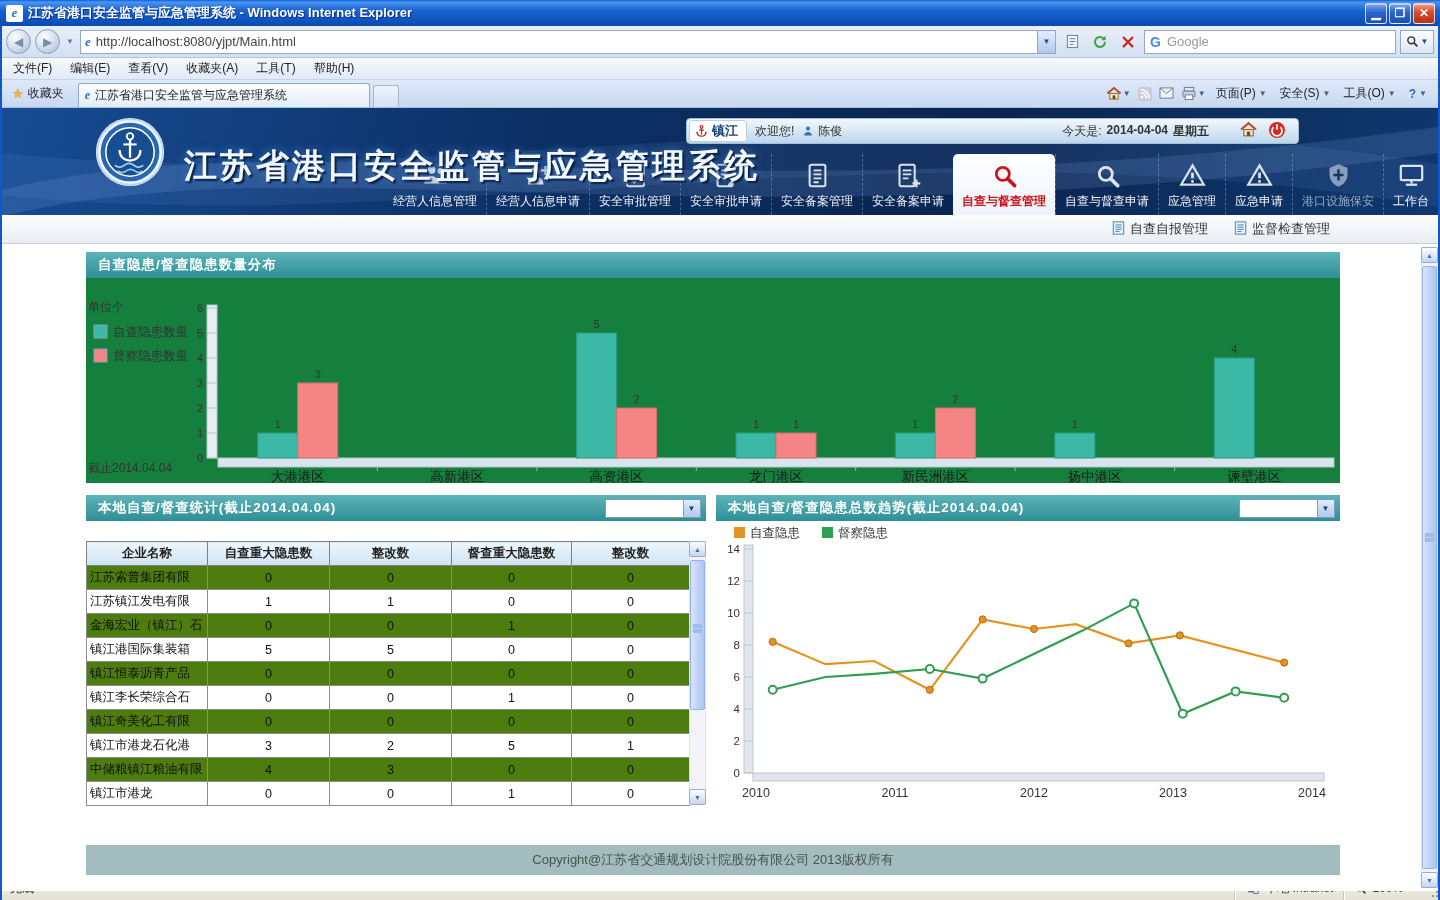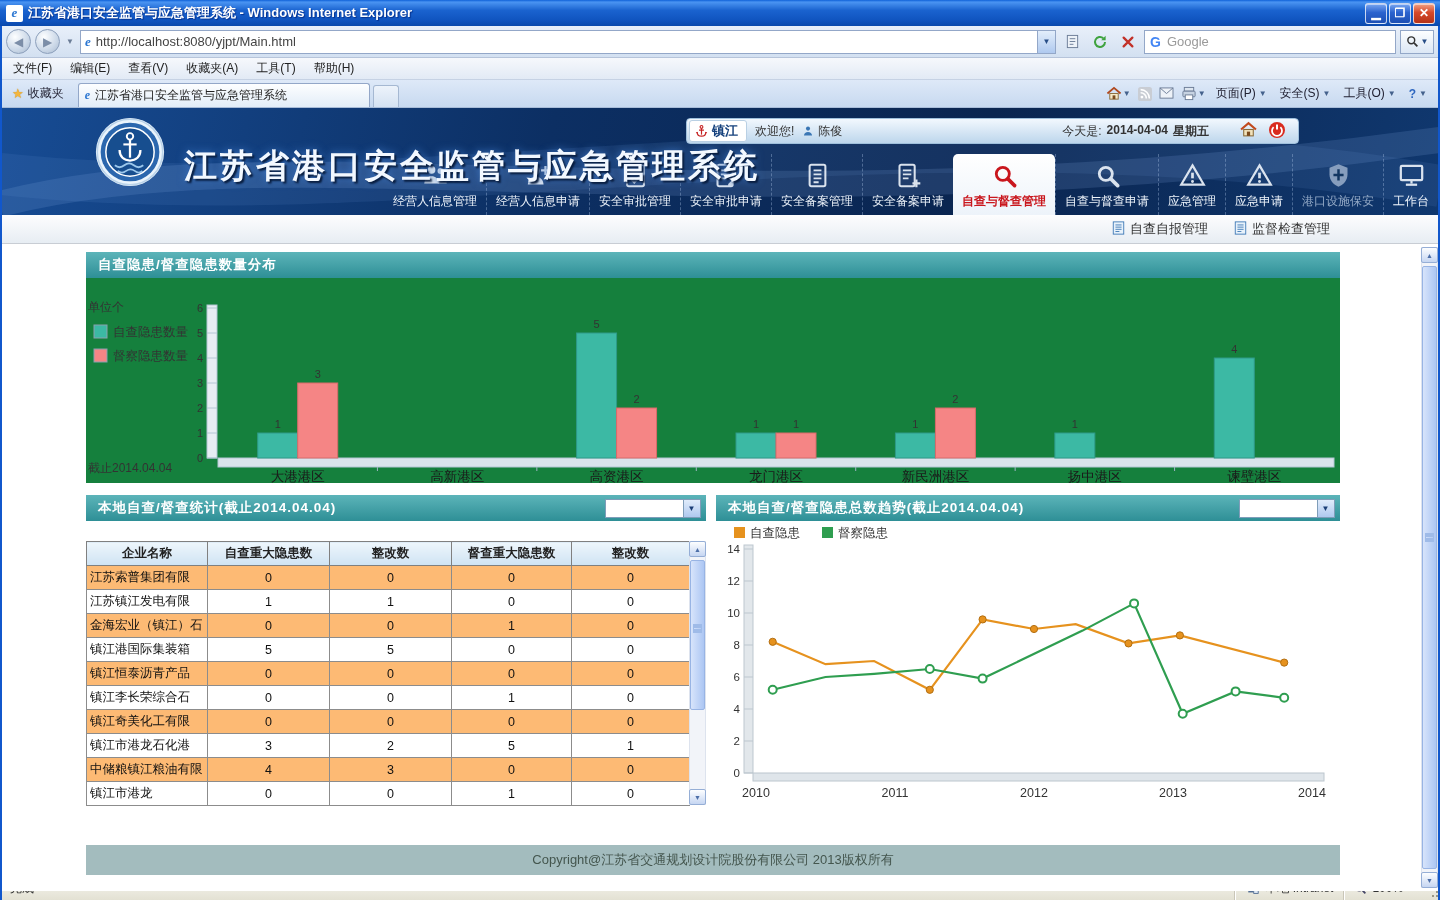--- a/index.html
+++ b/index.html
@@ -108,21 +108,21 @@
   .row2 { display:flex; gap:10px; margin-top:12px; align-items:flex-start; }
   .tablepanel { width:620px; }
   .linepanel { width:624px; }
   .table-wrap { position:relative; height:268px; margin-top:20px; padding-right:17px; }
   table.stats { border-collapse:collapse; width:603px; table-layout:fixed; }
   table.stats th { height:24px; background:linear-gradient(#EEF6FC,#CFE3F3); border:1px solid #808080;
     font-size:12.5px; font-weight:bold; color:#222; }
   table.stats td { height:24px; border:1px solid #8C8C8C; font-size:12.5px; color:#111; text-align:center;
     white-space:nowrap; overflow:hidden; }
   table.stats td.name { text-align:left; padding-left:3px; }
-  table.stats tr.odd td { background:#fdba74; }
+  table.stats tr.odd td { background:#4d7c0f; }
   table.stats tr.even td { background:#FFFFFF; }
   .line-body { height:290px; background:#fff; }
 
   
   .xp-scroll { position:absolute; width:17px; background:#F2F4F9; box-shadow:inset 1px 0 0 #DDE3EE, inset -1px 0 0 #DDE3EE; }
   .xp-btn { position:absolute; left:0; width:17px; height:16px; border:1px solid #95AED6; border-radius:2px;
     background:linear-gradient(#FDFEFF,#C6D6F2); color:#4D6FA8; font-size:7px; display:grid; place-items:center; }
   .xp-up { top:0; } .xp-down { bottom:0; }
   .xp-thumb { position:absolute; left:1px; width:15px; border:1px solid #98B4E4; border-radius:2px;
     background:linear-gradient(90deg,#D7E4FB,#ACC6F3); }

